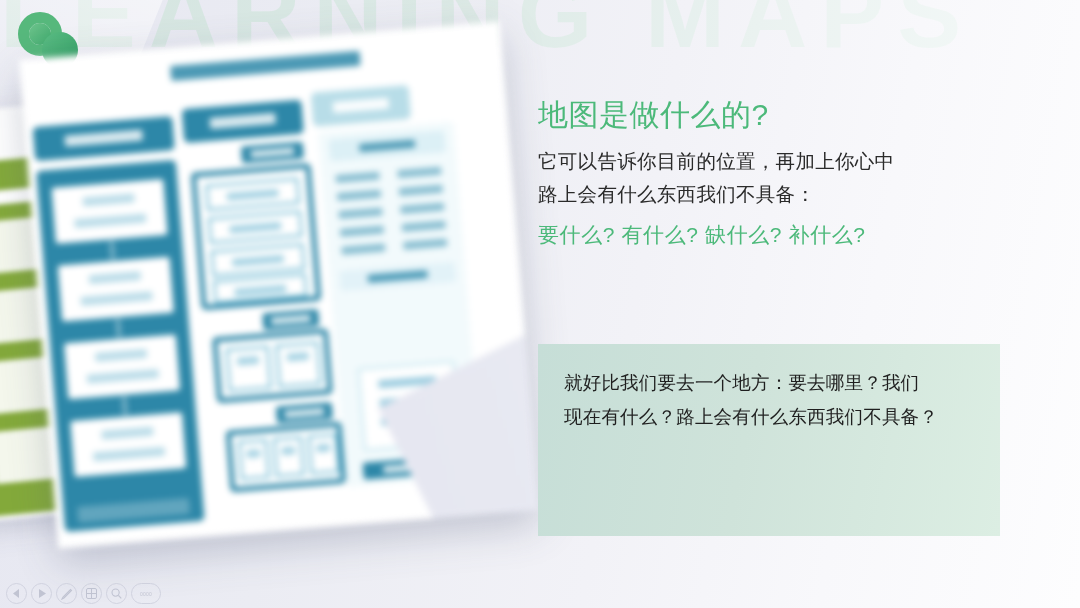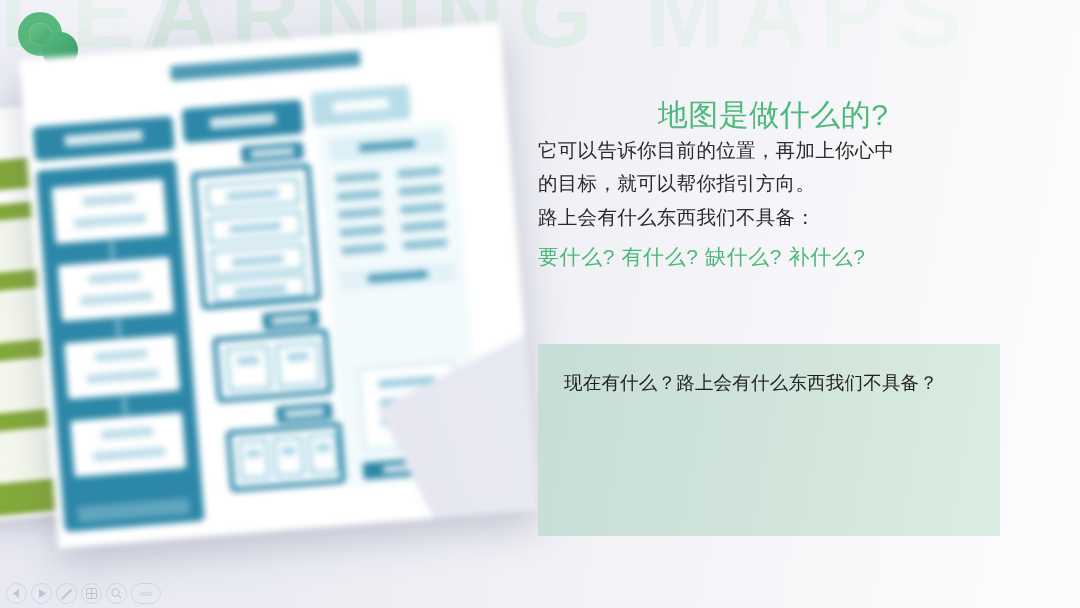--- a/index.html
+++ b/index.html
@@ -170,23 +170,22 @@
   }
   #card-clip {
     position:absolute; left:330px; top:376px; width:420px; height:420px;
     background:linear-gradient(100deg,#e6e7f1,#eceef4);
     transform:rotate(-22deg); transform-origin:left top;
   }
 
   
   #content { position:absolute; left:538px; top:96px; width:470px; }
   #heading {
-    font-size:30px; color:#4cb97a; line-height:1.25; 
+    font-size:30px; color:#4cb97a; line-height:1.25; margin-bottom:11px;
     letter-spacing:.5px;
-    text-align:center;
   }
   .para { font-size:19.5px; color:#2b2b2b; line-height:1.72; letter-spacing:.3px; }
   #keyline {
     font-size:21px; font-weight:normal; color:#4cb97a;
     margin-top:9px; letter-spacing:.6px;
   }
   #callout {
     position:absolute; left:538px; top:344px; width:462px; height:192px;
     background:linear-gradient(100deg,#c6ded7 0%,#cfe3da 45%,#dceee3 100%);
     padding:22px 26px 0 26px;
@@ -335,26 +334,26 @@
         <i></i>
       </div>
   </div>
 
   <div id="card-clip"></div>
 </div>
 
 <div id="content">
   <div id="heading">地图是做什么的?</div>
   <div class="para">它可以告诉你目前的位置，再加上你心中</div>
-  <div class="para">的目标，就可以帮你指引方向。</div>
   <div class="para">路上会有什么东西我们不具备：</div>
   <div id="keyline">要什么? 有什么? 缺什么? 补什么?</div>
 </div>
 
 <div id="callout">
+  <p>就好比我们要去一个地方：要去哪里？我们</p>
   <p>现在有什么？路上会有什么东西我们不具备？</p>
 </div>
 
 <div id="controls">
   <div class="ctl">
     <svg width="8" height="9" viewBox="0 0 8 9">
         <polygon points="6,0 6,9 0,4.5" fill="#9ba0b4"></polygon>
       </svg>
   </div>
   <div class="ctl">

